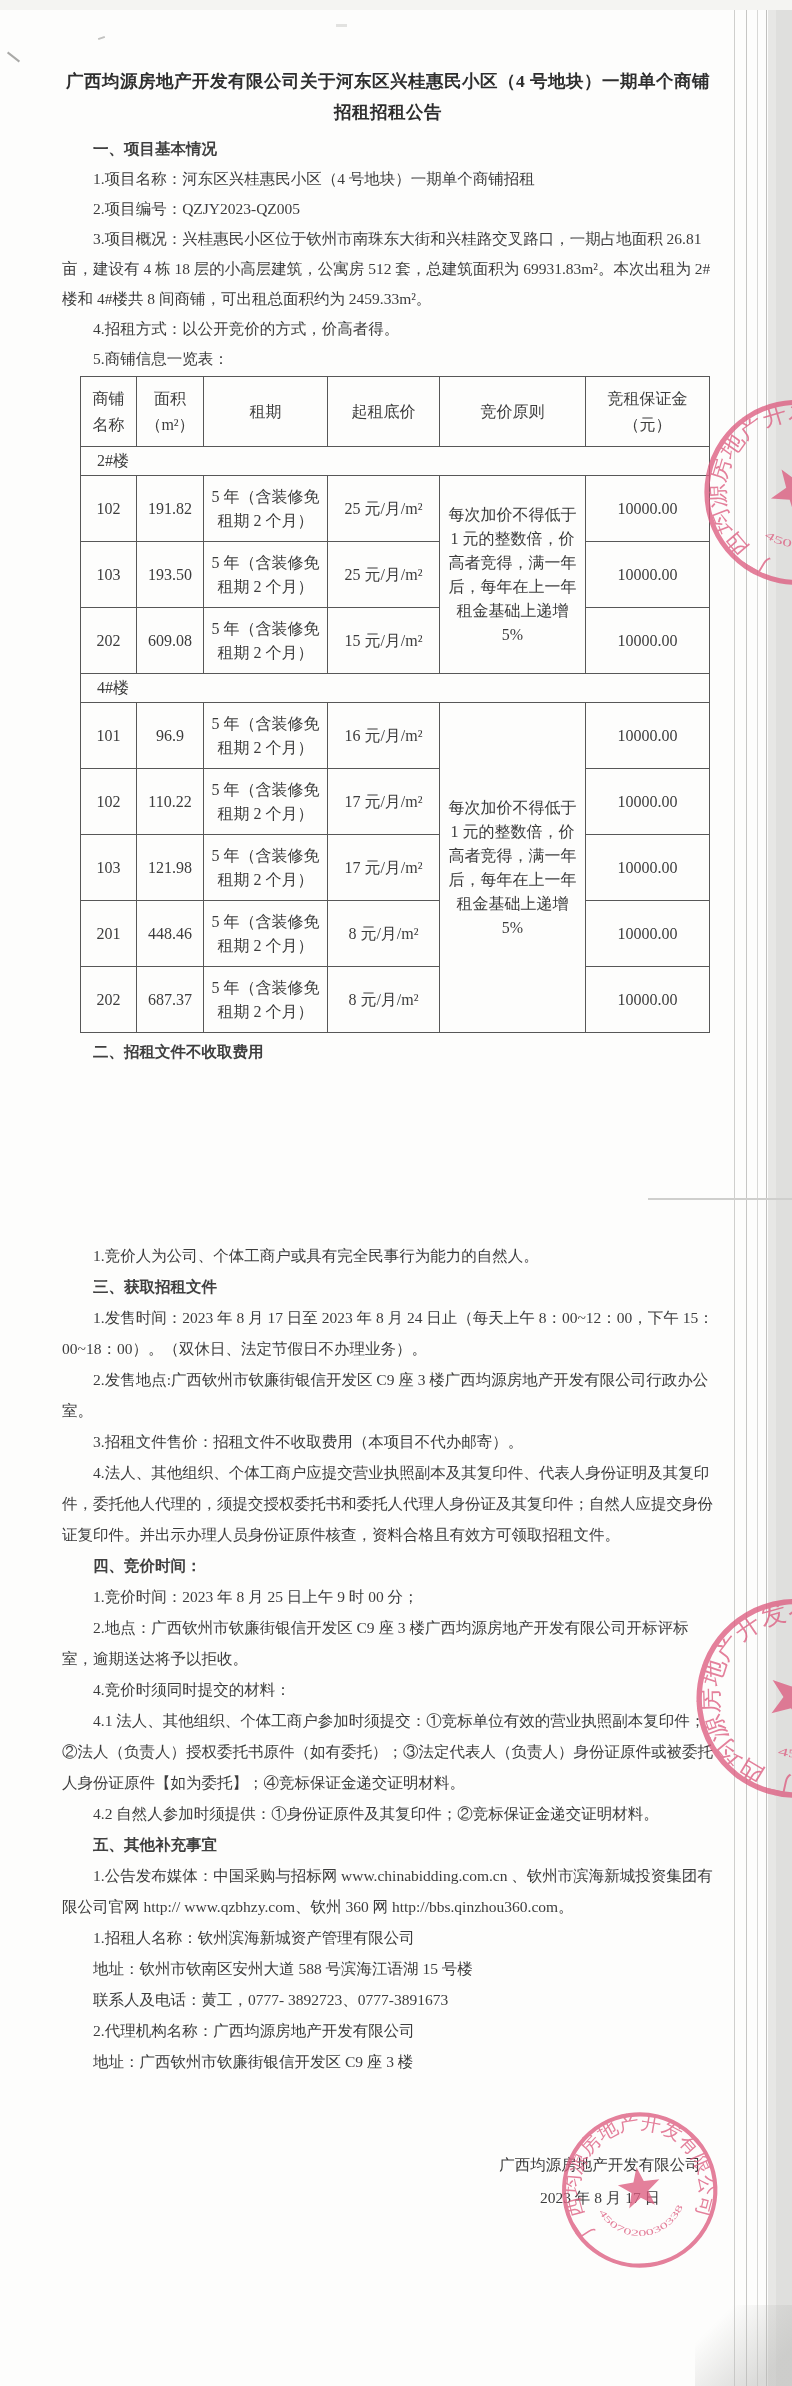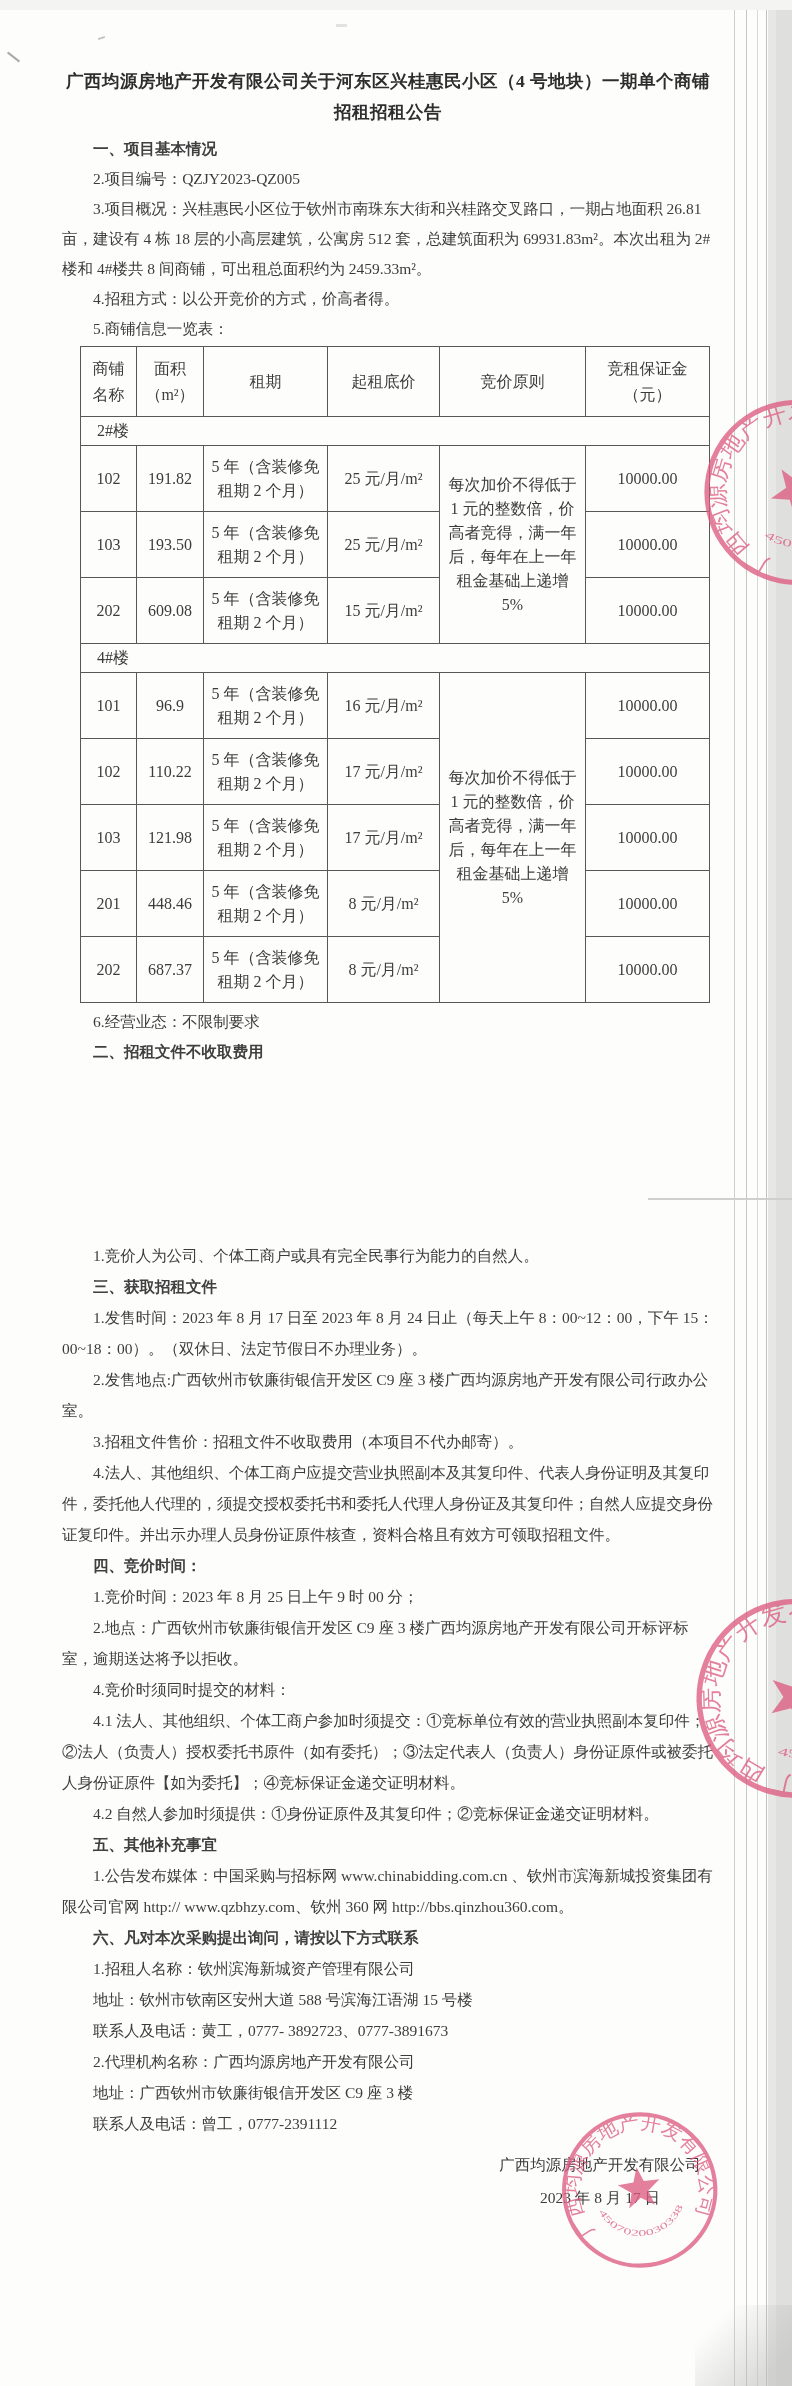--- a/index.html
+++ b/index.html
@@ -62,20 +62,21 @@
 
   <div class="mark mk1"></div>
   <div class="mark mk2"></div>
   <div class="mark mk3"></div>
 
   <div class="content">
 
     <div class="doc-title">广西均源房地产开发有限公司关于河东区兴桂惠民小区（4 号地块）一期单个商铺招租招租公告</div>
 
     <p class="heading">一、项目基本情况</p>
+    <p>1.项目名称：河东区兴桂惠民小区（4 号地块）一期单个商铺招租</p>
     <p>2.项目编号：QZJY2023-QZ005</p>
     <p>3.项目概况：兴桂惠民小区位于钦州市南珠东大街和兴桂路交叉路口，一期占地面积 26.81 亩，建设有 4 栋 18 层的小高层建筑，公寓房 512 套，总建筑面积为 69931.83m²。本次出租为 2#楼和 4#楼共 8 间商铺，可出租总面积约为 2459.33m²。</p>
     <p>4.招租方式：以公开竞价的方式，价高者得。</p>
     <p>5.商铺信息一览表：</p>
 
     <table class="shops">
       <colgroup>
         <col style="width:56px">
           <col style="width:67px">
           <col style="width:124px">
@@ -152,47 +153,44 @@
       <tr class="data">
         <td>202</td>
         <td>687.37</td>
         <td class="term">5 年（含装修免租期 2 个月）</td>
         <td>8 元/月/m²</td>
         <td>10000.00</td>
       </tr>
     </tbody>
       </table>
 
-    <p>6.经营业态：不限制要求</p>
     <p class="heading">二、招租文件不收取费用</p>
 
     <div class="spacer"></div>
 
     <div class="pg2">
       <p>1.竞价人为公司、个体工商户或具有完全民事行为能力的自然人。</p>
       <p class="heading">三、获取招租文件</p>
       <p>1.发售时间：2023 年 8 月 17 日至 2023 年 8 月 24 日止（每天上午 8：00~12：00，下午 15：00~18：00）。（双休日、法定节假日不办理业务）。</p>
       <p>2.发售地点:广西钦州市钦廉街银信开发区 C9 座 3 楼广西均源房地产开发有限公司行政办公室。</p>
       <p>3.招租文件售价：招租文件不收取费用（本项目不代办邮寄）。</p>
       <p>4.法人、其他组织、个体工商户应提交营业执照副本及其复印件、代表人身份证明及其复印件，委托他人代理的，须提交授权委托书和委托人代理人身份证及其复印件；自然人应提交身份证复印件。并出示办理人员身份证原件核查，资料合格且有效方可领取招租文件。</p>
       <p class="heading">四、竞价时间：</p>
       <p>1.竞价时间：2023 年 8 月 25 日上午 9 时 00 分；</p>
       <p>2.地点：广西钦州市钦廉街银信开发区 C9 座 3 楼广西均源房地产开发有限公司开标评标室，逾期送达将予以拒收。</p>
       <p>4.竞价时须同时提交的材料：</p>
       <p>4.1 法人、其他组织、个体工商户参加时须提交：①竞标单位有效的营业执照副本复印件；②法人（负责人）授权委托书原件（如有委托）；③法定代表人（负责人）身份证原件或被委托人身份证原件【如为委托】；④竞标保证金递交证明材料。</p>
       <p>4.2 自然人参加时须提供：①身份证原件及其复印件；②竞标保证金递交证明材料。</p>
       <p class="heading">五、其他补充事宜</p>
       <p>1.公告发布媒体：中国采购与招标网 www.chinabidding.com.cn 、钦州市滨海新城投资集团有限公司官网 http:// www.qzbhzy.com、钦州 360 网 http://bbs.qinzhou360.com。</p>
-      <p class="heading">六、凡对本次采购提出询问，请按以下方式联系</p>
       <p>1.招租人名称：钦州滨海新城资产管理有限公司</p>
       <p class="addr">地址：钦州市钦南区安州大道 588 号滨海江语湖 15 号楼</p>
       <p class="addr">联系人及电话：黄工，0777- 3892723、0777-3891673</p>
       <p>2.代理机构名称：广西均源房地产开发有限公司</p>
       <p class="addr">地址：广西钦州市钦廉街银信开发区 C9 座 3 楼</p>
-      <p class="addr">联系人及电话：曾工，0777-2391112</p>
     </div>
   </div>
 
   <div class="sign">
     <div>广西均源房地产开发有限公司</div>
     <div>2023 年 8 月 17 日</div>
   </div>
 
   <div class="seal-wrap seal-bottom">
     <svg width="168" height="168" viewBox="0 0 160 160">

